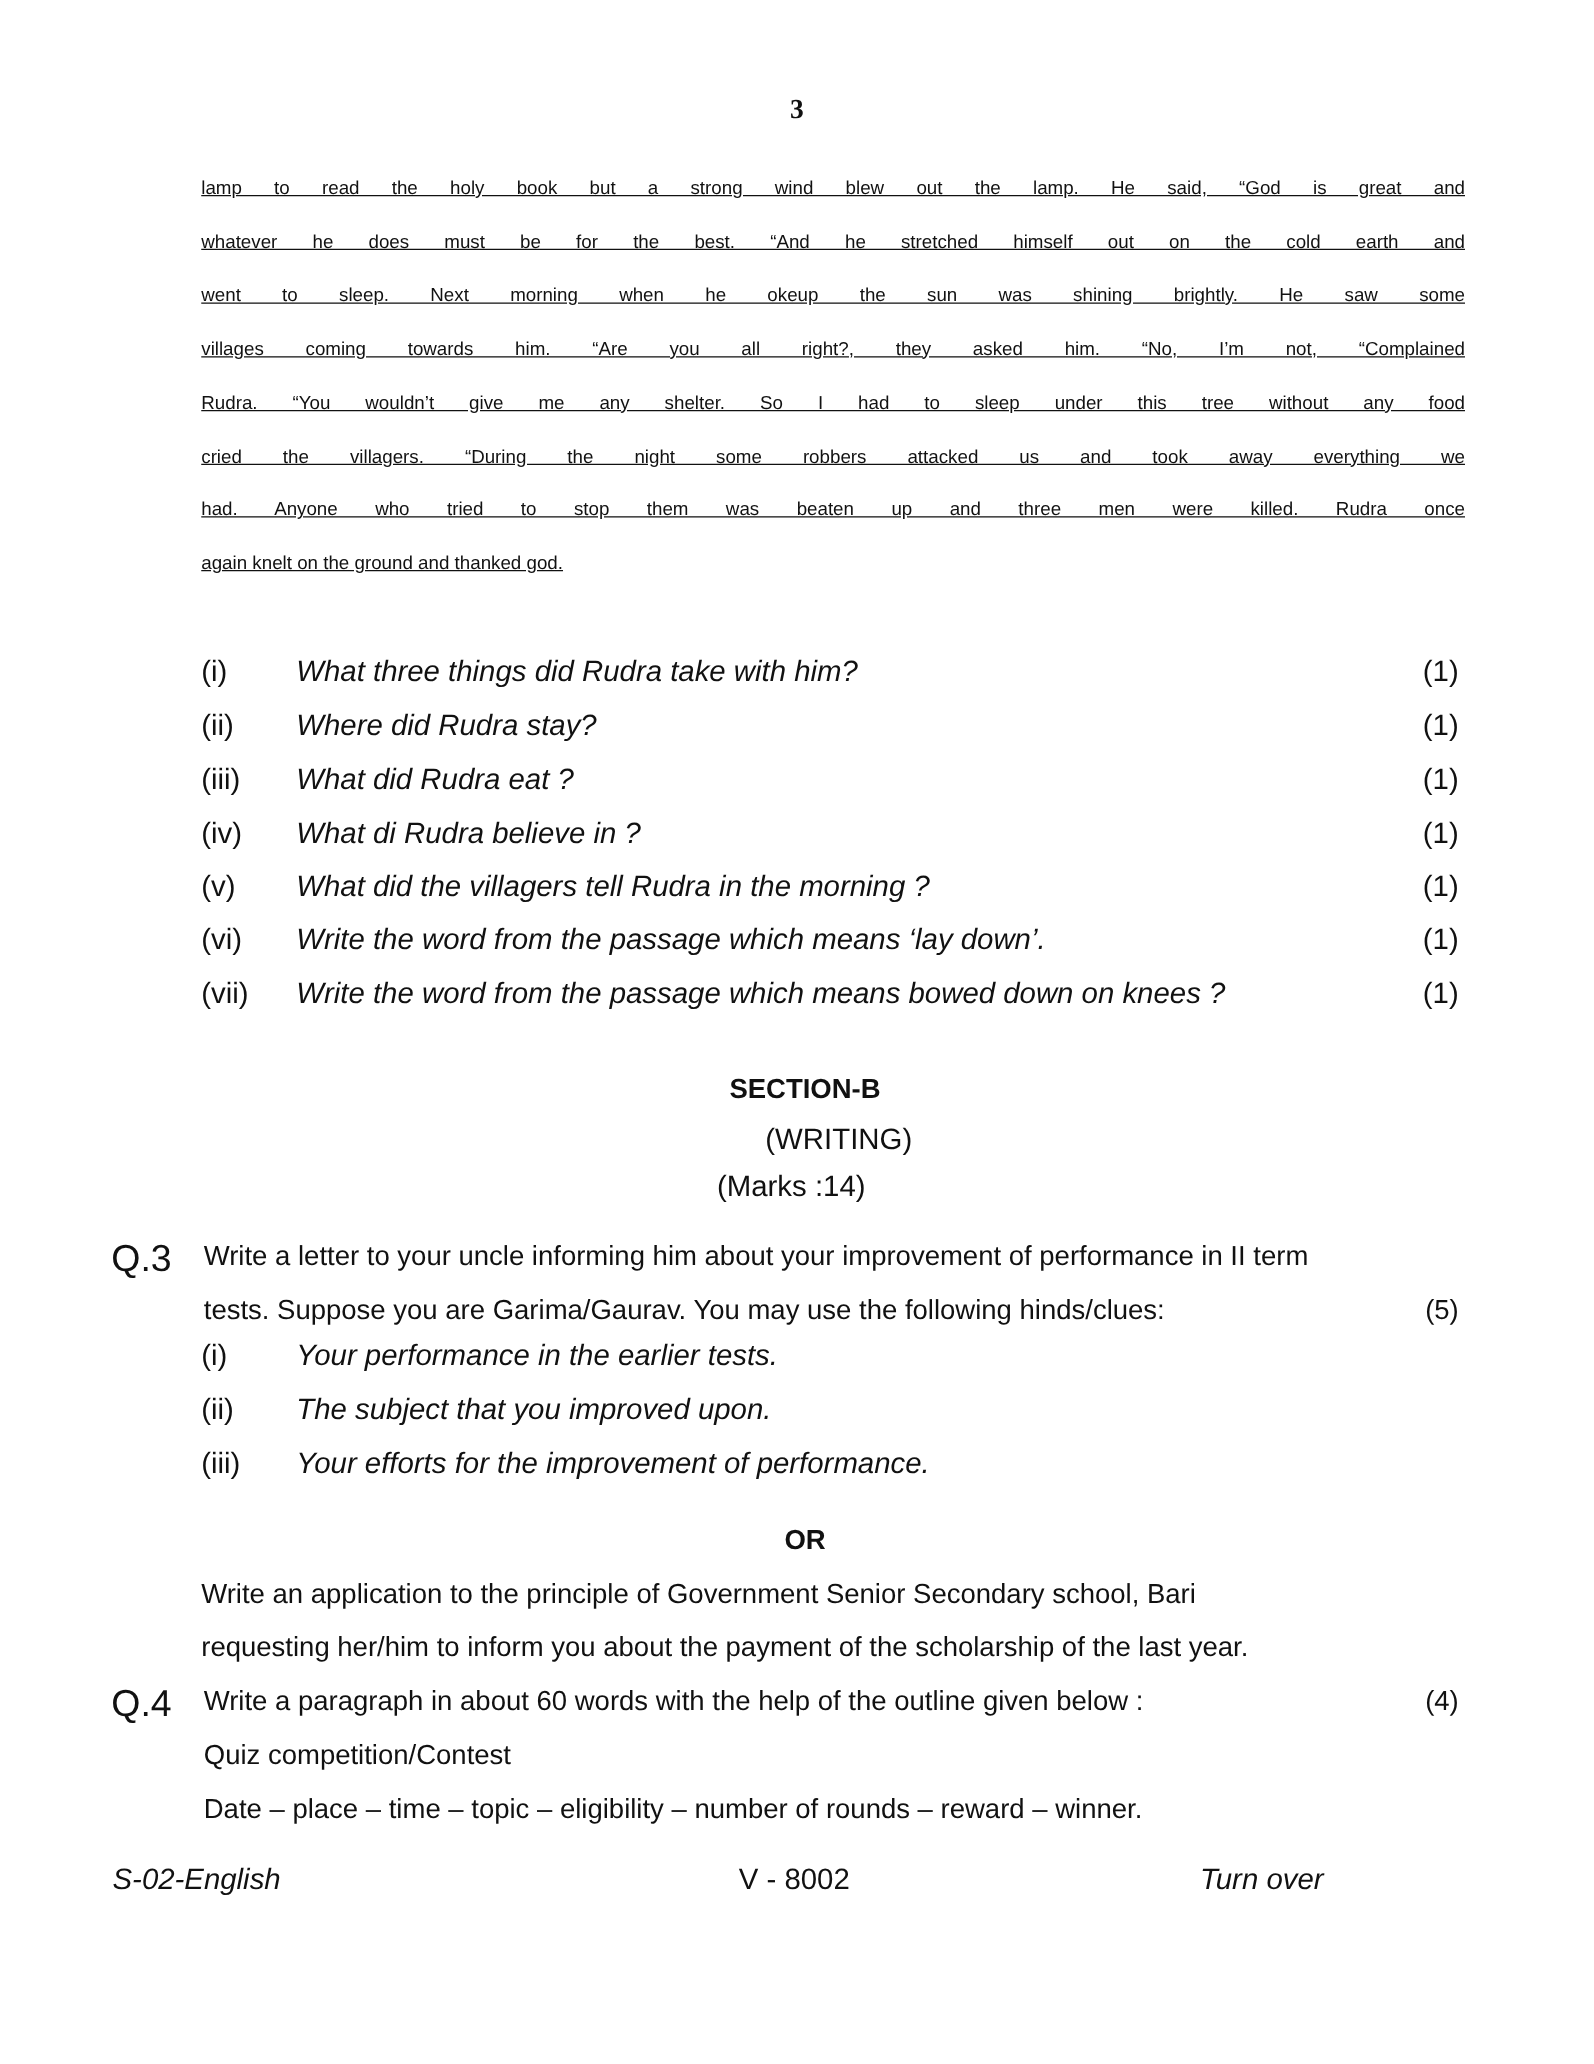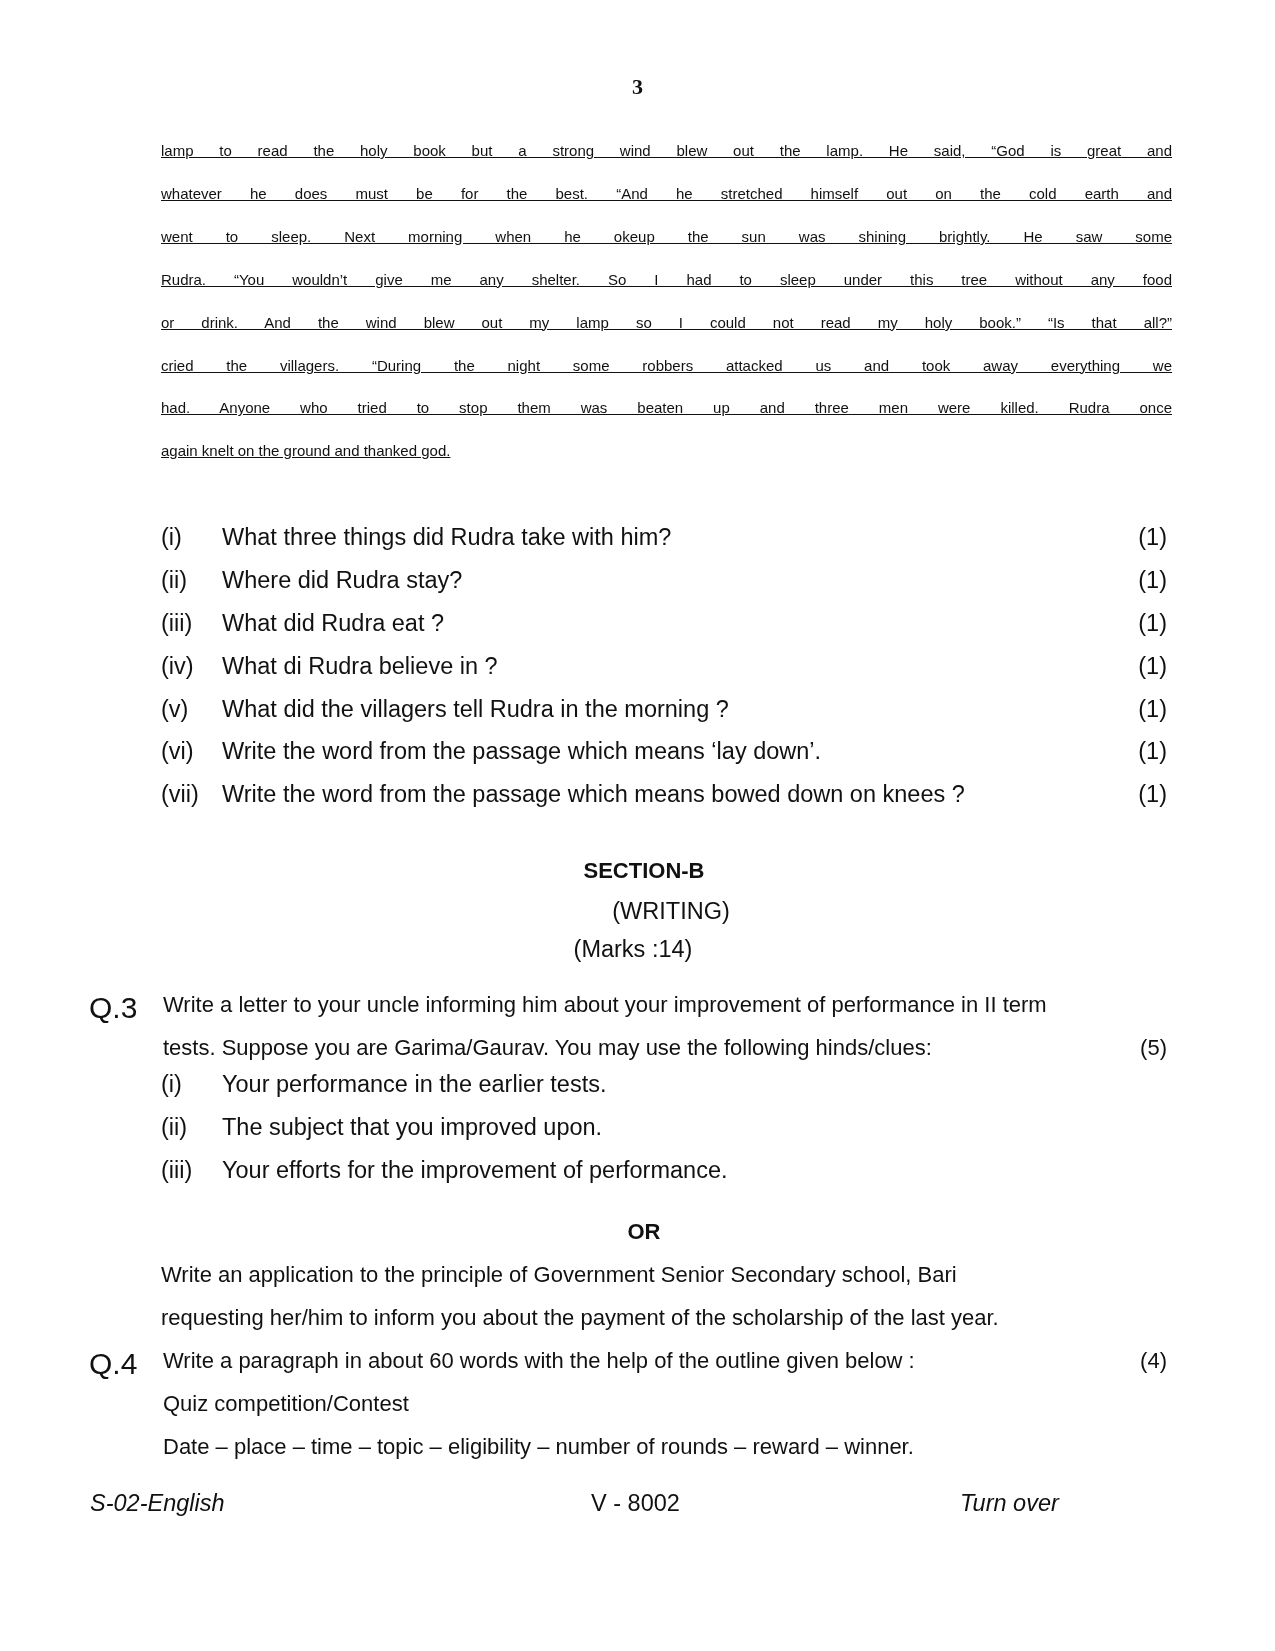--- a/index.html
+++ b/index.html
@@ -18,40 +18,40 @@
     position: absolute; left: 161px; width: 1011px; top: 130px;
     font-size: 15px; line-height: 42.9px; text-align: justify;
     text-align-last: left;
     text-decoration: underline;
   }
   .para .pl { display: block; text-align: justify; text-align-last: justify; }
   .para .pl.last { text-align-last: left; }
   .qlist { position: absolute; left: 161px; width: 1006px; }
   .qrow { position: relative; height: 42.9px; line-height: 42.9px; font-size: 23.5px; }
   .qrow .lab { position: absolute; left: 0; }
-  .qrow .txt { position: absolute; left: 61px; white-space: nowrap; }
+  .qrow .txt { position: absolute; left: 76px; white-space: nowrap; font-style: italic; }
   .qrow .mk { position: absolute; right: 0; }
   .center {
     position: absolute; left: 0; width: 1266px; text-align: center; font-size: 23.5px;
   }
   .bold { font-weight: bold; font-size: 22px; padding-left: 11px; }
   .qnum { position: absolute; left: 89px; font-size: 30px; }
   .footer { position: absolute; top: 1490px; font-size: 23.5px; font-style: italic; }
 </style>
 </head>
 <body>
 
 <div class="page-num">3</div>
 
 <div class="para">
   <span class="pl">lamp to read the holy book but a strong wind blew out the lamp. He said, “God is great and</span>
   <span class="pl">whatever he does must be for the best. “And he stretched himself out on the cold earth and</span>
   <span class="pl">went to sleep. Next morning when he okeup the sun was shining brightly. He saw some</span>
+  <span class="pl">villages coming towards him. “Are you all right?, they asked him. “No, I’m not, “Complained</span>
   <span class="pl">Rudra. “You wouldn’t give me any shelter. So I had to sleep under this tree without any food</span>
-  <span class="pl">or drink. And the wind blew out my lamp so I could not read my holy book.” “Is that all?”</span>
   <span class="pl">cried the villagers. “During the night some robbers attacked us and took away everything we</span>
   <span class="pl">had. Anyone who tried to stop them was beaten up and three men were killed.  Rudra once</span>
   <span class="pl last">again knelt on the ground and thanked god.</span>
 </div>
 
 <div class="qlist" style="top:516px;">
   <div class="qrow">
     <span class="lab">(i)</span>
     <span class="txt">What three things did Rudra take with him?</span>
     <span class="mk">(1)</span>

